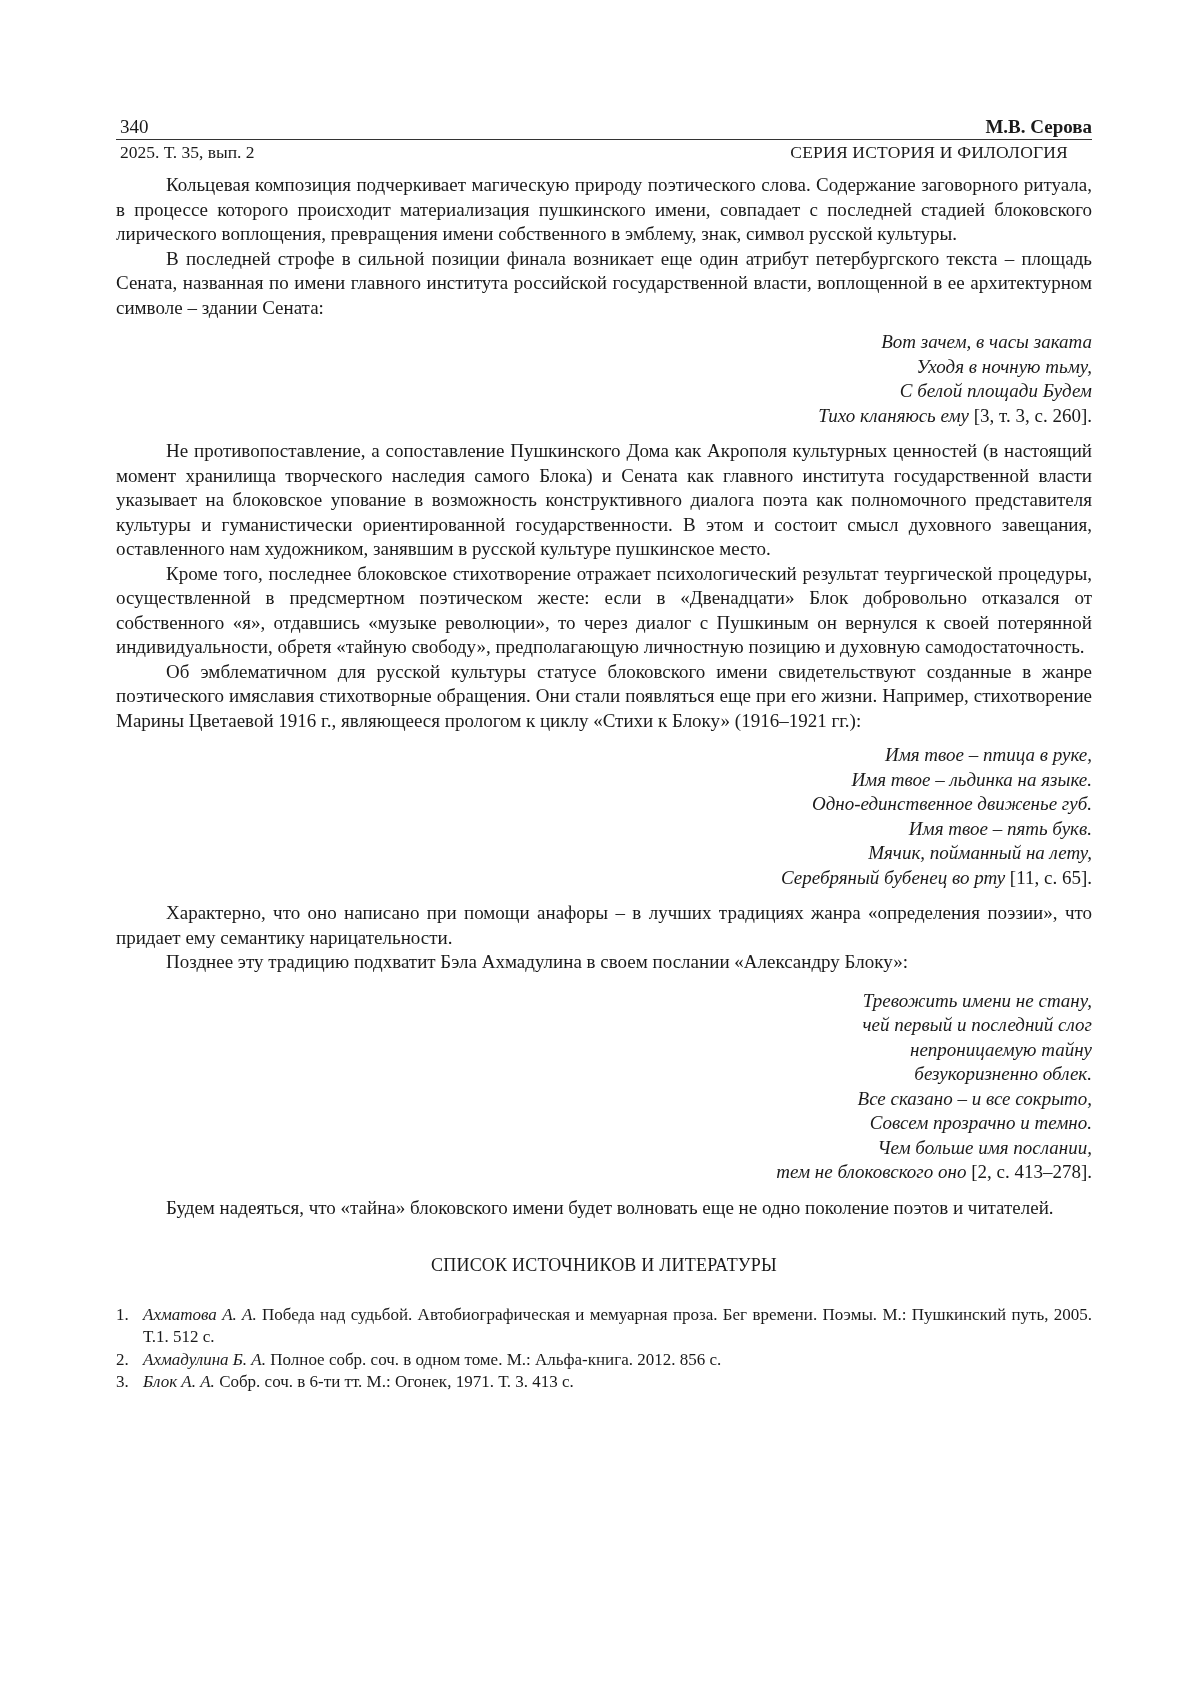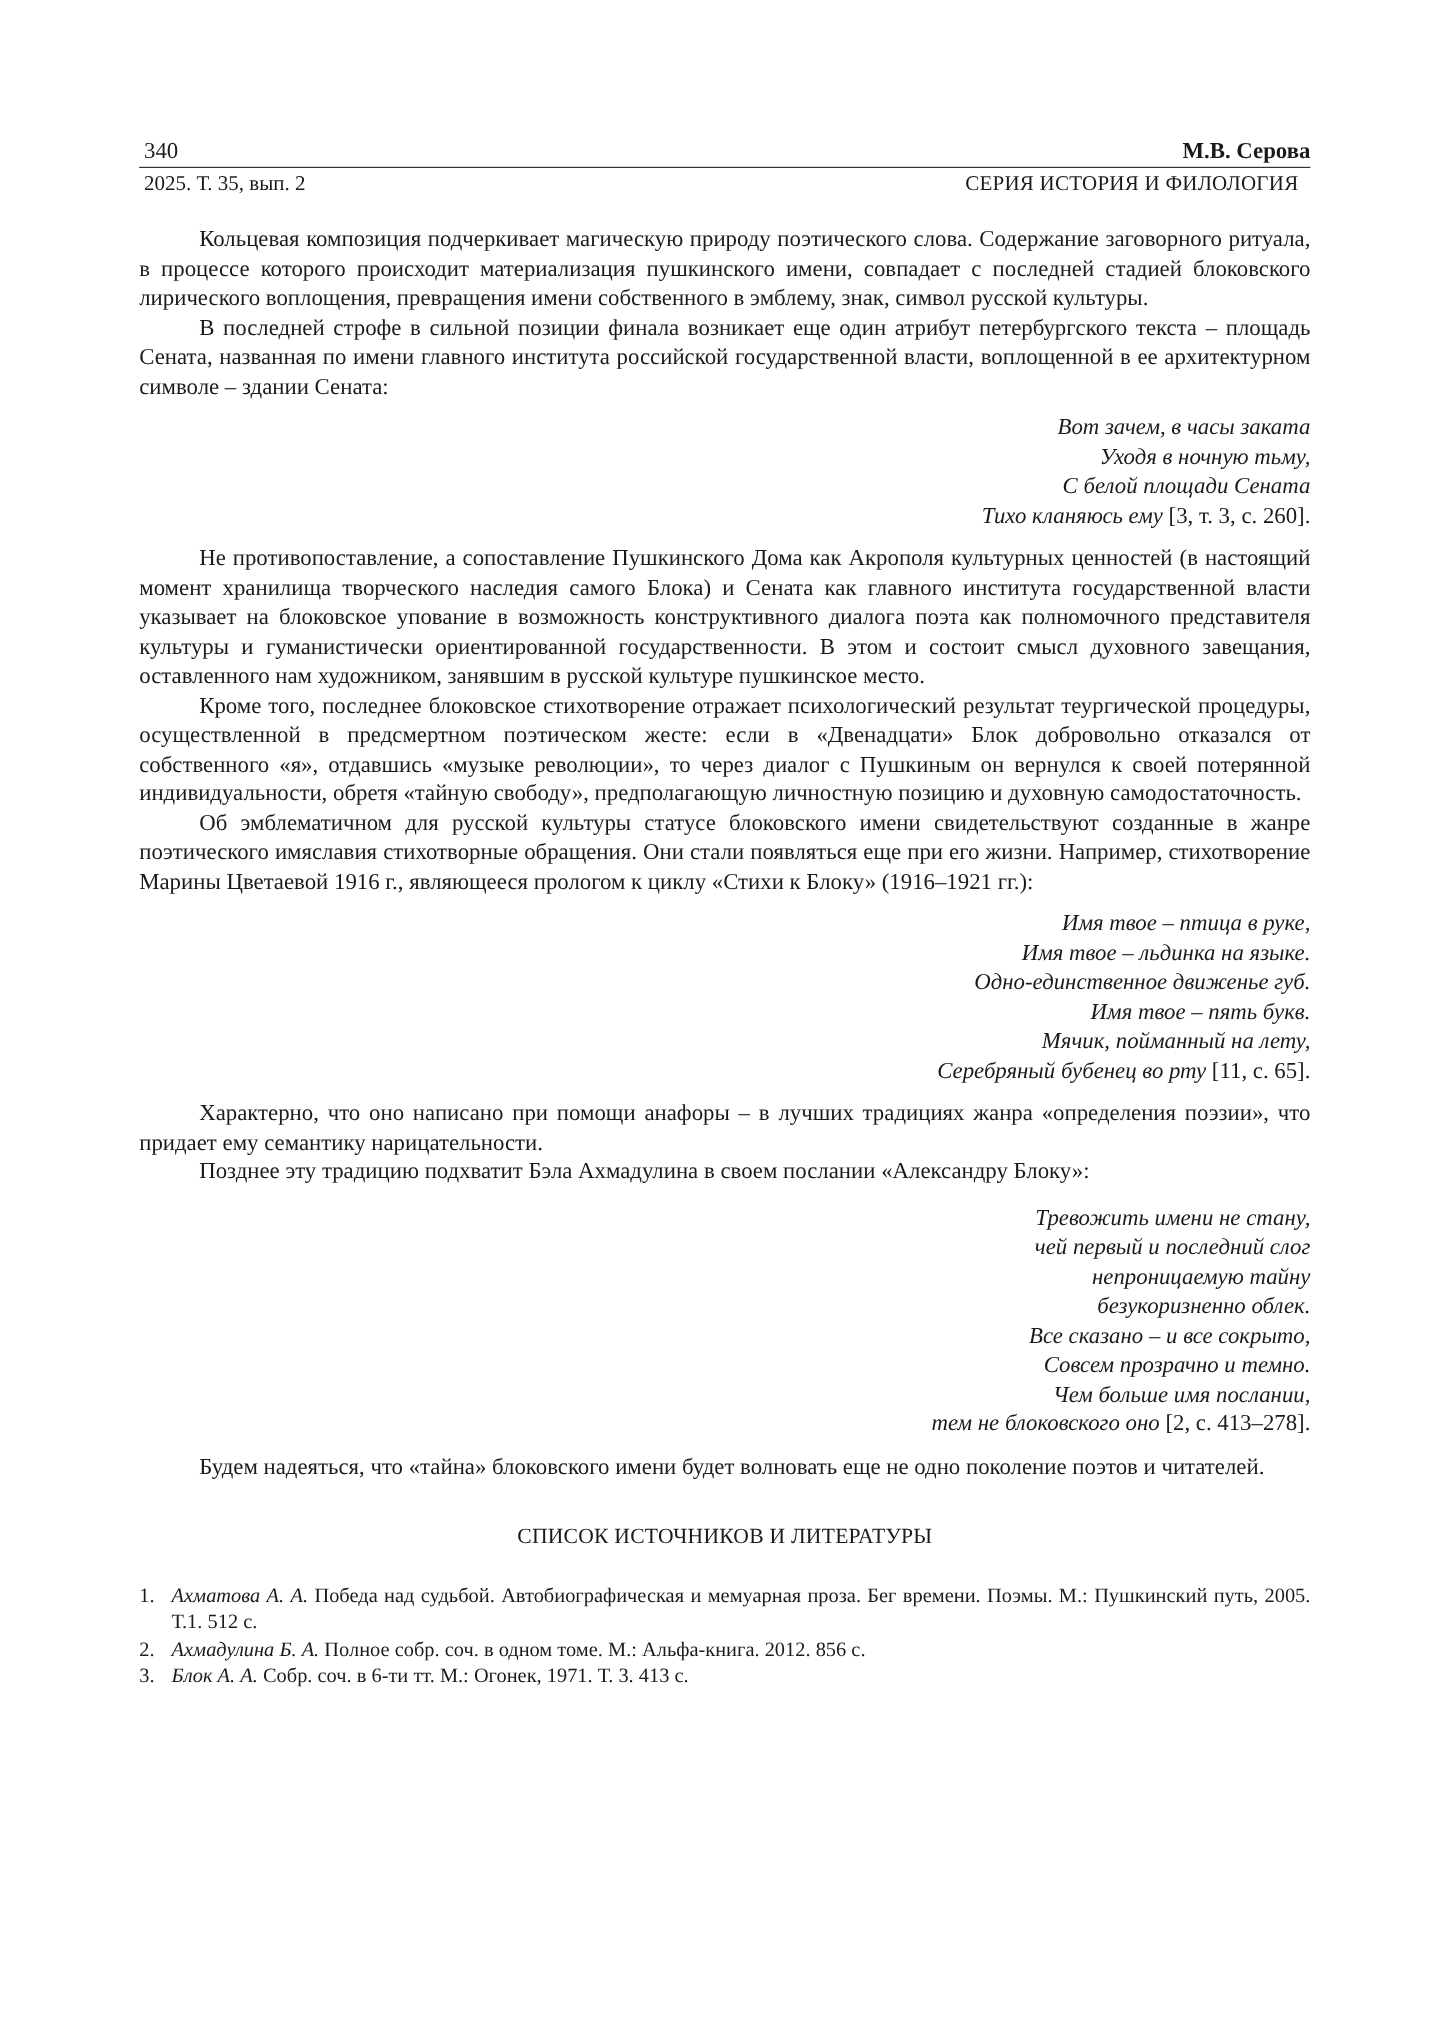--- a/index.html
+++ b/index.html
@@ -5,23 +5,23 @@
   html, body { margin: 0; padding: 0; background: #ffffff; }
   body { width: 1200px; height: 1698px; position: relative; overflow: hidden;
          font-family: "Liberation Serif", "DejaVu Serif", serif; color: #1a1a1a; }
   .page { position: absolute; left: 116px; top: 0; width: 976px; }
   .hdr-top { position: absolute; top: 116px; left: 0; width: 976px; height: 24px; font-size: 19px; }
   .hdr-top .num { position: absolute; left: 4px; top: 0; font-family: Liberation Serif, serif; }
   .hdr-top .author { position: absolute; left: 0; width: 976px; text-align: right; top: 0; font-weight: bold; }
   .hdr-rule { position: absolute; top: 139px; left: 0; width: 976px; height: 0; border-top: 1.5px solid #333; }
   .hdr-bot { position: absolute; top: 142px; left: 0; width: 976px; height: 24px; font-size: 17.5px; }
   .hdr-bot .issue { position: absolute; left: 4px; top: 0; }
-  .hdr-bot .series { position: absolute; right: 10px; top: 0; letter-spacing: 0.2px; }
+  .hdr-bot .series { position: absolute; right: 24px; top: 0; letter-spacing: 0.2px; }
 
-  .body { position: absolute; top: 188px; left: 0; width: 976px; font-size: 19px; line-height: 24.5px; }
+  .body { position: absolute; top: 173px; left: 0; width: 976px; font-size: 19px; line-height: 24.5px; }
   .p { margin: 0; text-align: justify; text-indent: 50px; }
   .verse { margin: 10px 0 11px 286px; font-style: italic; line-height: 24.5px; text-align: right; }
   .verse .ln { display: block; white-space: pre; }
   .verse .ref { font-style: normal; }
   .refs-title { text-align: center; margin: 33px 0 26px 0; font-size: 18px; letter-spacing: 0.2px; }
   .refs { margin: 0; padding: 0; list-style: none; font-size: 17px; line-height: 22.5px; }
   .refs li { position: relative; padding-left: 27px; text-align: justify; }
   .refs li .n { position: absolute; left: 0; top: 0; }
   .refs li .au { font-style: italic; }
 </style>
@@ -40,21 +40,21 @@
     <span class="series">СЕРИЯ ИСТОРИЯ И ФИЛОЛОГИЯ</span>
   </div>
 
   <div class="body">
     <p class="p">Кольцевая композиция подчеркивает магическую природу поэтического слова. Содержание заговорного ритуала, в процессе которого происходит материализация пушкинского имени, совпадает с последней стадией блоковского лирического воплощения, превращения имени собственного в эмблему, знак, символ русской культуры.</p>
     <p class="p">В последней строфе в сильной позиции финала возникает еще один атрибут петербургского текста – площадь Сената, названная по имени главного института российской государственной власти, воплощенной в ее архитектурном символе – здании Сената:</p>
 
     <div class="verse">
       <span class="ln">Вот зачем, в часы заката</span>
       <span class="ln">Уходя в ночную тьму,</span>
-      <span class="ln">С белой площади Сената</span>
+      <span class="ln">С белой площади Будем</span>
       <span class="ln"><span>Тихо кланяюсь ему</span><span class="ref"> [3, т. 3, с. 260].</span></span>
     </div>
 
     <p class="p">Не противопоставление, а сопоставление Пушкинского Дома как Акрополя культурных ценностей (в настоящий момент хранилища творческого наследия самого Блока) и Сената как главного института государственной власти указывает на блоковское упование в возможность конструктивного диалога поэта как полномочного представителя культуры и гуманистически ориентированной государственности. В этом и состоит смысл духовного завещания, оставленного нам художником, занявшим в русской культуре пушкинское место.</p>
     <p class="p">Кроме того, последнее блоковское стихотворение отражает психологический результат теургической процедуры, осуществленной в предсмертном поэтическом жесте: если в «Двенадцати» Блок добровольно отказался от собственного «я», отдавшись «музыке революции», то через диалог с Пушкиным он вернулся к своей потерянной индивидуальности, обретя «тайную свободу», предполагающую личностную позицию и духовную самодостаточность.</p>
     <p class="p">Об эмблематичном для русской культуры статусе блоковского имени свидетельствуют созданные в жанре поэтического имяславия стихотворные обращения. Они стали появляться еще при его жизни. Например, стихотворение Марины Цветаевой 1916 г., являющееся прологом к циклу «Стихи к Блоку» (1916–1921 гг.):</p>
 
     <div class="verse">
       <span class="ln">Имя твое – птица в руке,</span>
       <span class="ln">Имя твое – льдинка на языке.</span>

